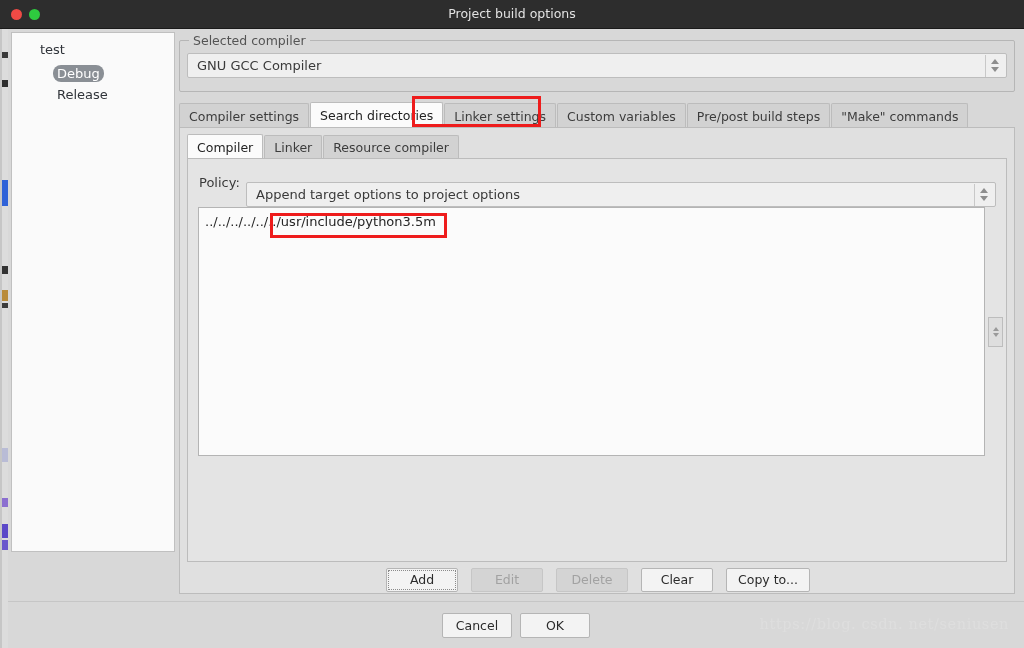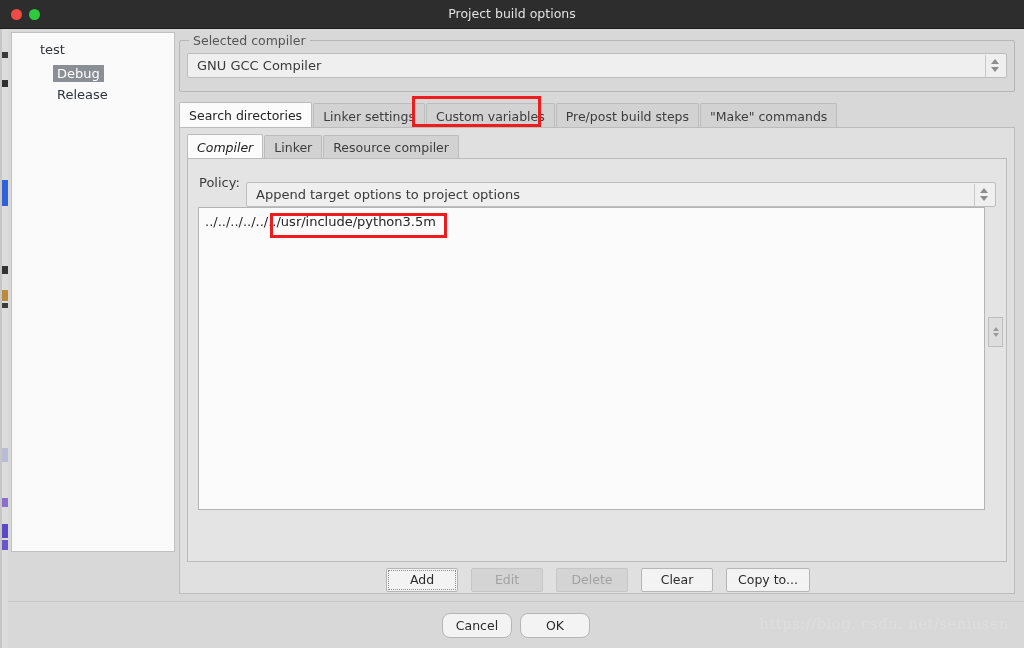--- a/index.html
+++ b/index.html
@@ -83,21 +83,21 @@
     border: 1px solid #c0c0c0;
     box-sizing: border-box;
   }
   .tree-row {
     position: absolute;
     font-size: 13px;
     color: #30343a;
     white-space: nowrap;
   }
   .tree-row.lvl0 { left: 28px; top: 9px; }
-  .tree-row.lvl1 { left: 45px; }
+  .tree-row.lvl1 { left: 45px; border-radius: 8px; }
   .tree-row.sel {
     background: #8a8f95;
     color: #ffffff;
     padding: 1px 4px;
     margin-left: -4px;
   }
 
   
   .content {
     position: absolute;
@@ -220,21 +220,20 @@
     border-radius: 2px 2px 0 0;
     box-sizing: border-box;
     margin-right: 1px;
     white-space: nowrap;
   }
   .itab.active {
     background: #fbfbfb;
     color: #232323;
     height: 25px;
     line-height: 25px;
-    font-style: italic;
   }
 
   
   .inner-page {
     position: absolute;
     left: 7px; top: 30px;
     width: 820px; height: 404px;
     background: #e4e4e4;
     border: 1px solid #bcbcbc;
     box-sizing: border-box;
@@ -248,21 +247,21 @@
   }
   #policy-combo {
     left: 58px; top: 23px;
     width: 750px; height: 25px;
   }
 
   
   .listbox {
     position: absolute;
     left: 10px; top: 48px;
-    width: 787px; height: 303px;
+    width: 787px; height: 249px;
     background: #fbfbfb;
     border: 1px solid #b4b4b4;
     box-sizing: border-box;
     overflow: hidden;
   }
   .list-item {
     position: absolute;
     left: 6px; top: 6px;
     font-size: 13px;
     color: #262626;
@@ -327,21 +326,21 @@
     background: #d8d8d8;
     border-top: 1px solid #c6c6c6;
   }
   .bottom-btns {
     position: absolute;
     left: 0; right: 0; top: 11px;
     display: flex;
     justify-content: center;
     gap: 8px;
   }
-  .bottom-btns .btn { min-width: 70px; height: 25px; line-height: 23px; border-radius: 8px; }
+  .bottom-btns .btn { min-width: 70px; height: 25px; line-height: 23px; }
   .watermark {
     position: absolute;
     right: 15px; top: 14px;
     font-family: "DejaVu Serif", "Liberation Serif", serif;
     font-size: 14.5px;
     color: #dedede;
     letter-spacing: 0.6px;
     white-space: nowrap;
   }
 
@@ -395,20 +394,21 @@
       </div>
       <div class="combo" id="compiler-combo">
         <span class="combo-text">GNU GCC Compiler</span>
         <span class="spin">
           <span class="tri-up"></span>
           <span class="tri-dn"></span>
         </span>
       </div>
 
       <div class="tabstrip">
+        <div class="tab">Compiler settings</div>
         <div class="tab active">Search directories</div>
         <div class="tab">Linker settings</div>
         <div class="tab">Custom variables</div>
         <div class="tab">Pre/post build steps</div>
         <div class="tab">"Make" commands</div>
       </div>
 
       <div class="tabpage">
 
         <div class="inner-tabstrip">

